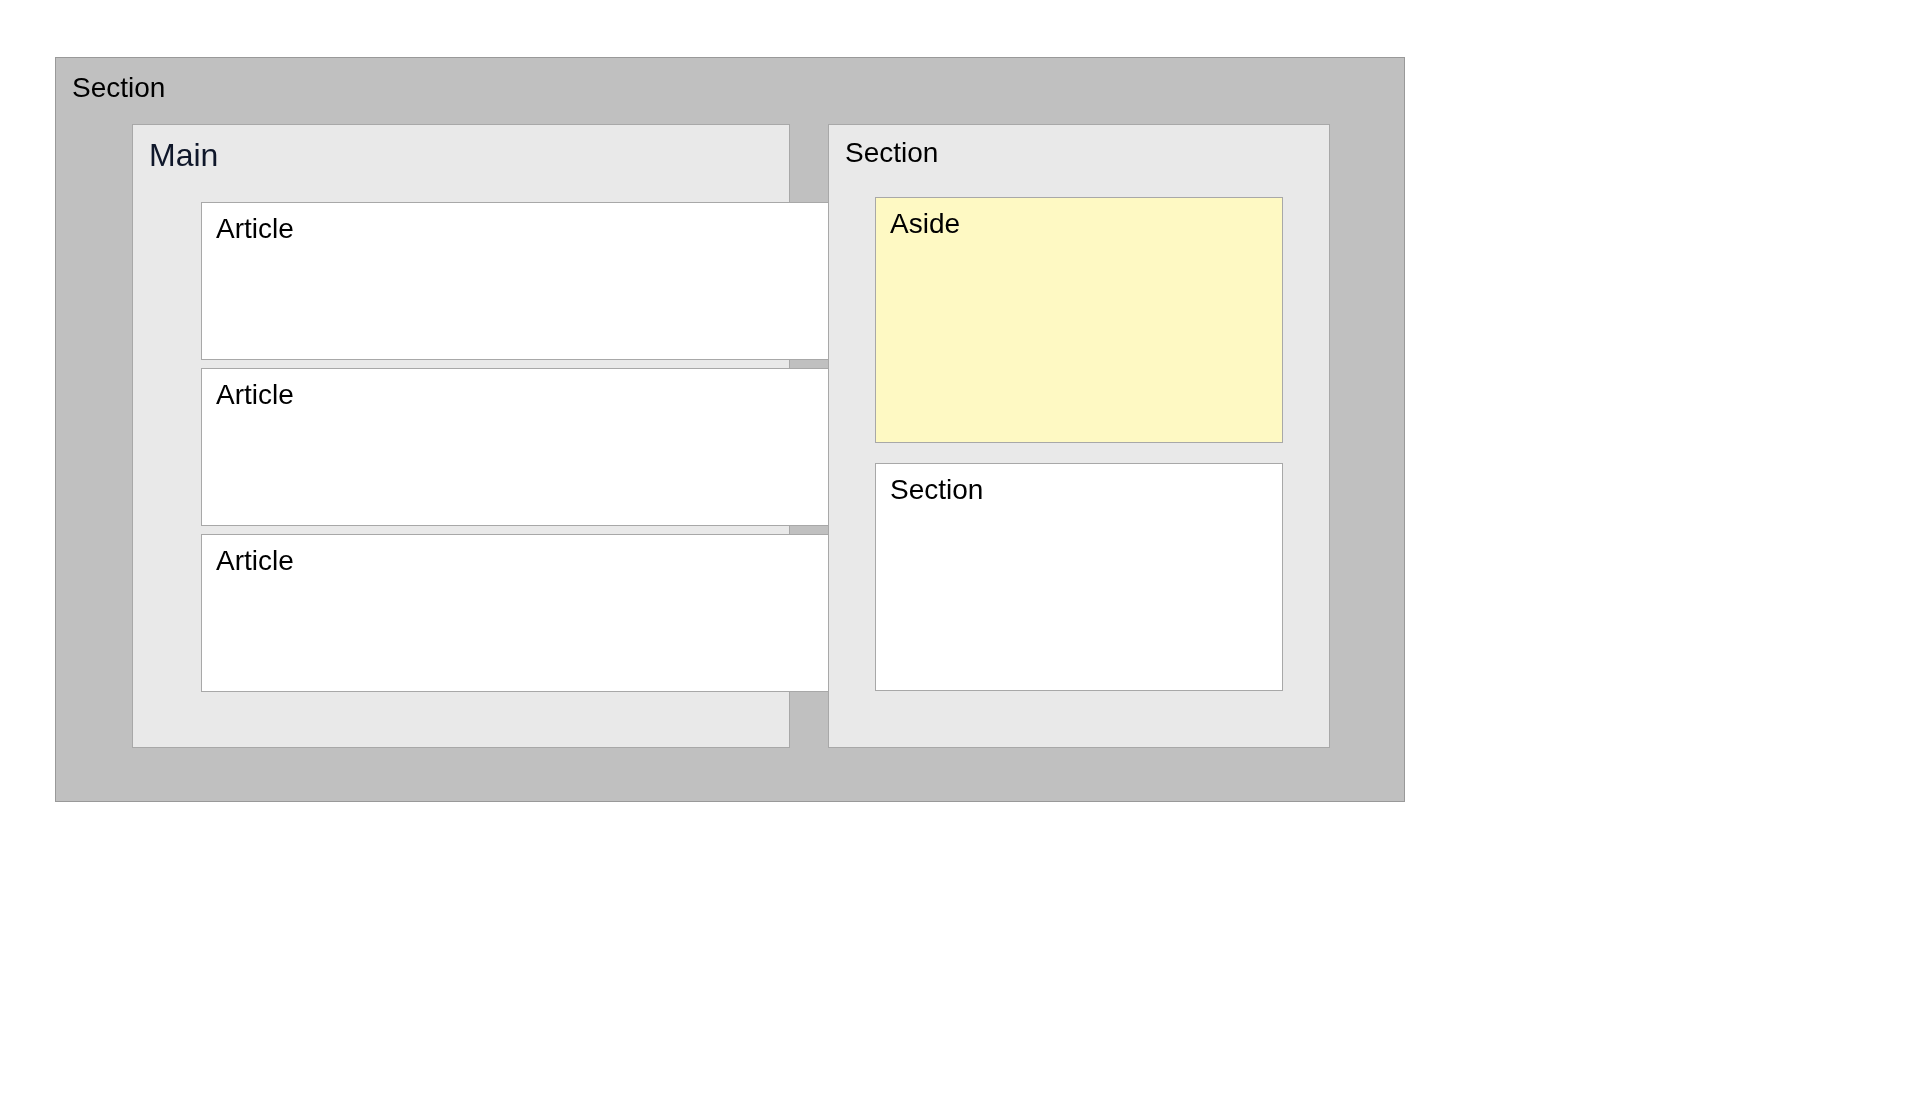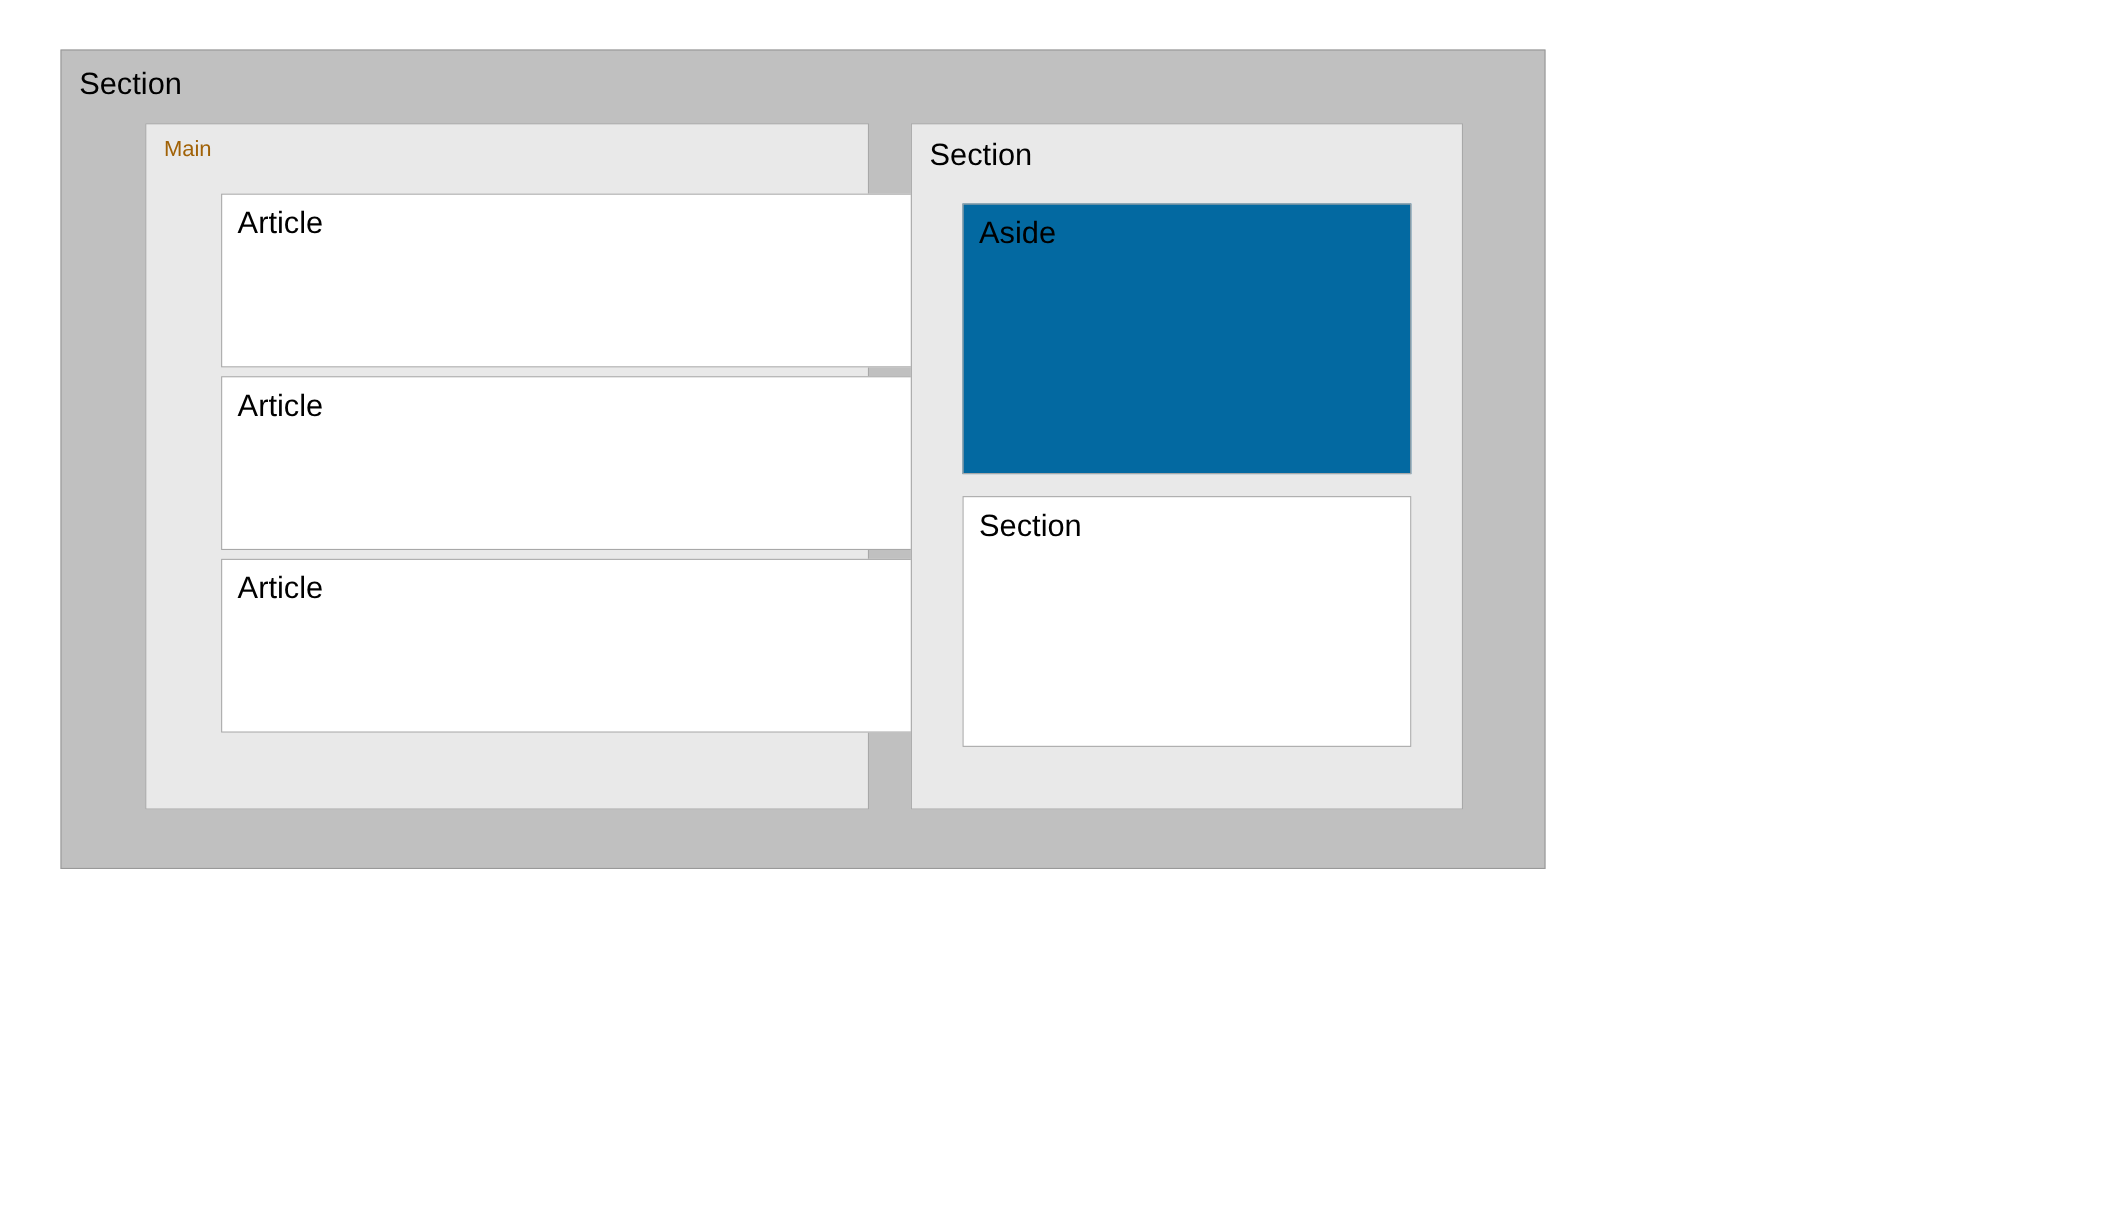--- a/index.html
+++ b/index.html
@@ -10,21 +10,21 @@
     body {
       font-family: Arial, Helvetica, sans-serif;
       background: #ffffff;
       width: 1920px;
       height: 1105px;
       position: relative;
     }
     .outer-section {
       position: absolute;
       left: 55px;
-      top: 45px;
+      top: 57px;
       width: 1350px;
       height: 745px;
       background: #c0c0c0;
       border: 1px solid #999;
       padding: 14px 16px;
     }
     .outer-section-label {
       font-size: 28px;
       color: #000;
     }
@@ -35,22 +35,22 @@
       padding-top: 20px;
     }
     .main-box {
       width: 658px;
       height: 624px;
       background: #e9e9e9;
       border: 1px solid #a8a8a8;
       padding: 12px 16px;
     }
     .main-label {
-      font-size: 20px;
-      color: #a16207;
+      font-size: 32px;
+      color: #0f172a;
     }
     .main-inner {
       padding-left: 52px;
       padding-top: 28px;
       display: flex;
       flex-direction: column;
       gap: 8px;
     }
     .article-box {
       width: 635px;
@@ -77,21 +77,21 @@
     .right-inner {
       padding-left: 30px;
       padding-top: 28px;
       display: flex;
       flex-direction: column;
       gap: 20px;
     }
     .aside-box {
       width: 408px;
       height: 246px;
-      background: #0369a1;
+      background: #fef9c3;
       border: 1px solid #a8a8a8;
       padding: 10px 14px;
     }
     .aside-label {
       font-size: 28px;
       color: #000;
     }
     .inner-section-box {
       width: 408px;
       height: 228px;

